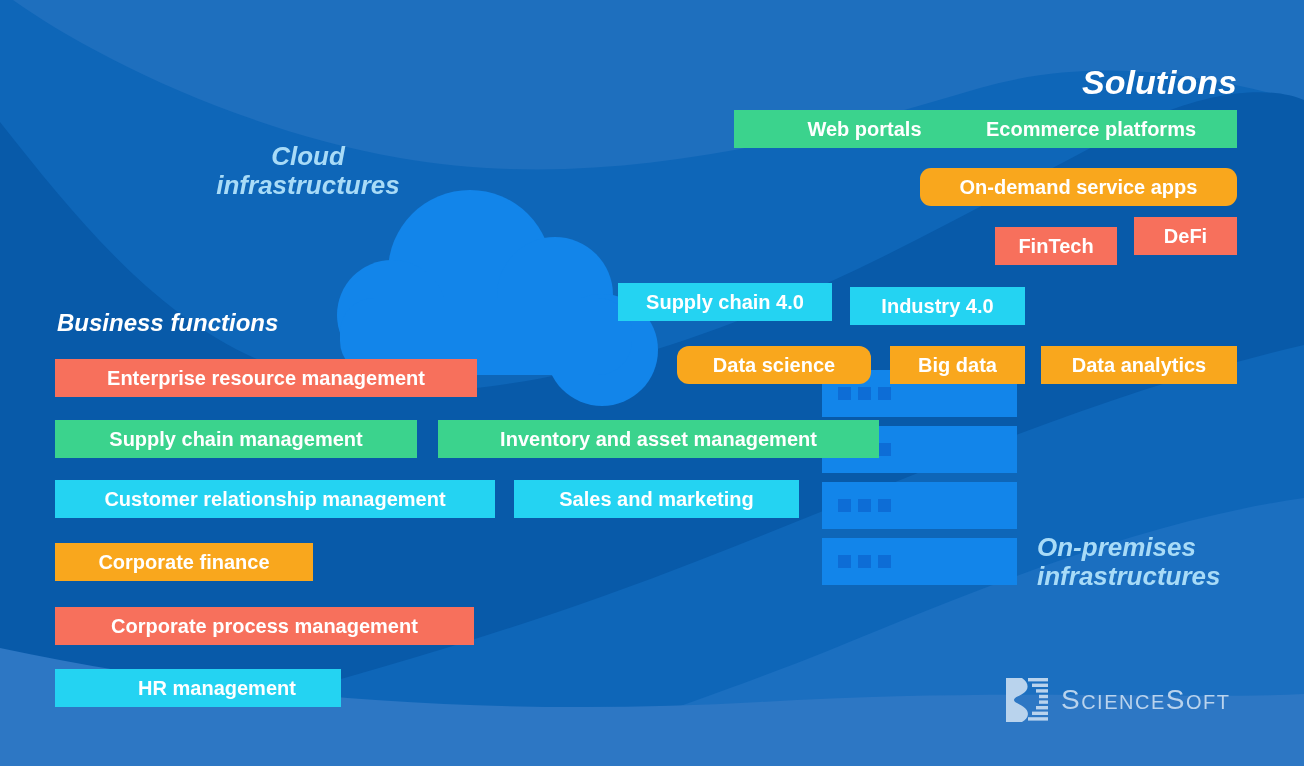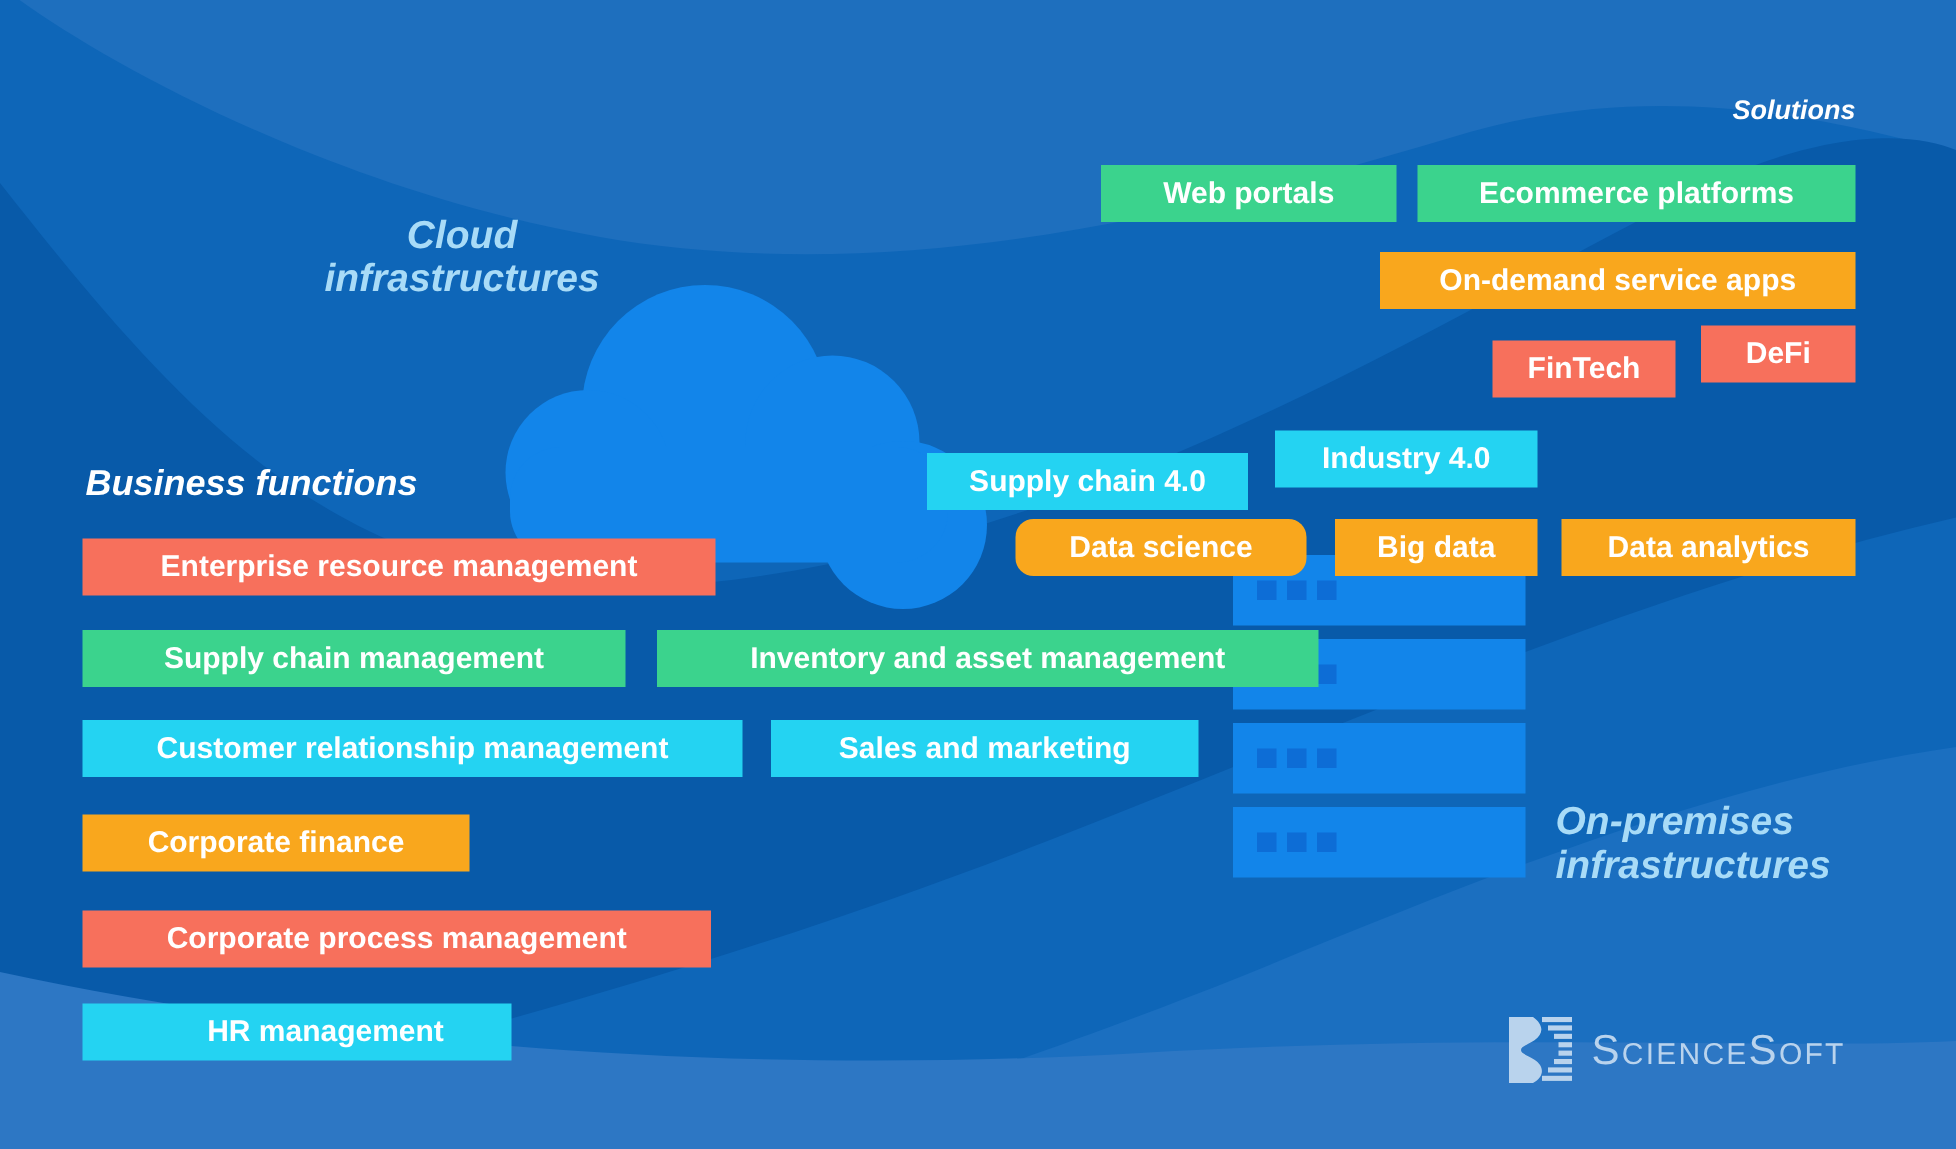--- a/index.html
+++ b/index.html
@@ -11,21 +11,21 @@
   .bg{position:absolute;left:0;top:0;width:1304px;height:766px;display:block;}
   .box{
     position:absolute;height:38px;display:flex;align-items:center;justify-content:center;
     color:#ffffff;font-size:20px;font-weight:700;white-space:nowrap;z-index:3;
   }
   .c-green {background:#3bd38d;}
   .c-orange{background:#f9a71d;}
   .c-coral {background:#f7705c;}
   .c-cyan  {background:#24d3f2;}
   .heading{
-    position:absolute;color:#ffffff;font-size:18px;font-weight:700;font-style:italic;
+    position:absolute;color:#ffffff;font-size:34px;font-weight:700;font-style:italic;
     z-index:4;white-space:nowrap;
   }
   .infra-label{
     position:absolute;color:#a8dbf7;font-size:26px;line-height:29px;font-weight:700;
     font-style:italic;z-index:2;
   }
   .infra-label span{display:block;}
   .infra-label.centered{text-align:center;}
   .logo{
     position:absolute;left:1003px;top:674px;display:flex;align-items:center;z-index:4;text-align:center;
@@ -94,26 +94,26 @@
 
   <div class="infra-label centered" style="left:188px;top:142px;width:240px;">
     <span>Cloud</span>
     <span>infrastructures</span>
   </div>
   <div class="infra-label" style="left:1037px;top:533px;">
     <span>On-premises</span>
     <span>infrastructures</span>
   </div>
 
-  <div class="box c-green" style="left:734px;top:110px;width:197px;">Web portals</div>
+  <div class="box c-green" style="left:734px;top:110px;width:197px;padding-left:32px;">Web portals</div>
   <div class="box c-green" style="left:945px;top:110px;width:292px;">Ecommerce platforms</div>
-  <div class="box c-orange" style="left:920px;top:168px;width:317px;">On-demand service apps</div>
+  <div class="box c-orange" style="left:920px;top:168px;width:317px;border-radius:11px;">On-demand service apps</div>
   <div class="box c-coral" style="left:995px;top:227px;width:122px;">FinTech</div>
   <div class="box c-coral" style="left:1134px;top:217px;width:103px;">DeFi</div>
-  <div class="box c-cyan" style="left:618px;top:302px;width:214px;">Supply chain 4.0</div>
+  <div class="box c-cyan" style="left:618px;top:283px;width:214px;">Supply chain 4.0</div>
   <div class="box c-cyan" style="left:850px;top:287px;width:175px;">Industry 4.0</div>
   <div class="box c-orange" style="left:677px;top:346px;width:194px;border-radius:12px;">Data science</div>
   <div class="box c-orange" style="left:890px;top:346px;width:135px;">Big data</div>
   <div class="box c-orange" style="left:1041px;top:346px;width:196px;">Data analytics</div>
 
   <div class="box c-coral" style="left:55px;top:359px;width:422px;">Enterprise resource management</div>
   <div class="box c-green" style="left:55px;top:420px;width:362px;">Supply chain management</div>
   <div class="box c-green" style="left:438px;top:420px;width:441px;">Inventory and asset management</div>
   <div class="box c-cyan" style="left:55px;top:480px;width:440px;">Customer relationship management</div>
   <div class="box c-cyan" style="left:514px;top:480px;width:285px;">Sales and marketing</div>

